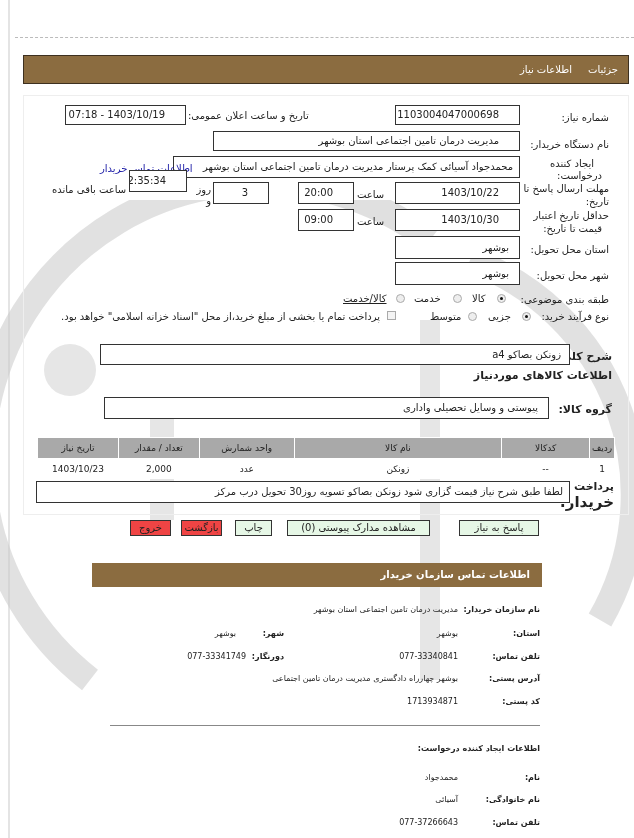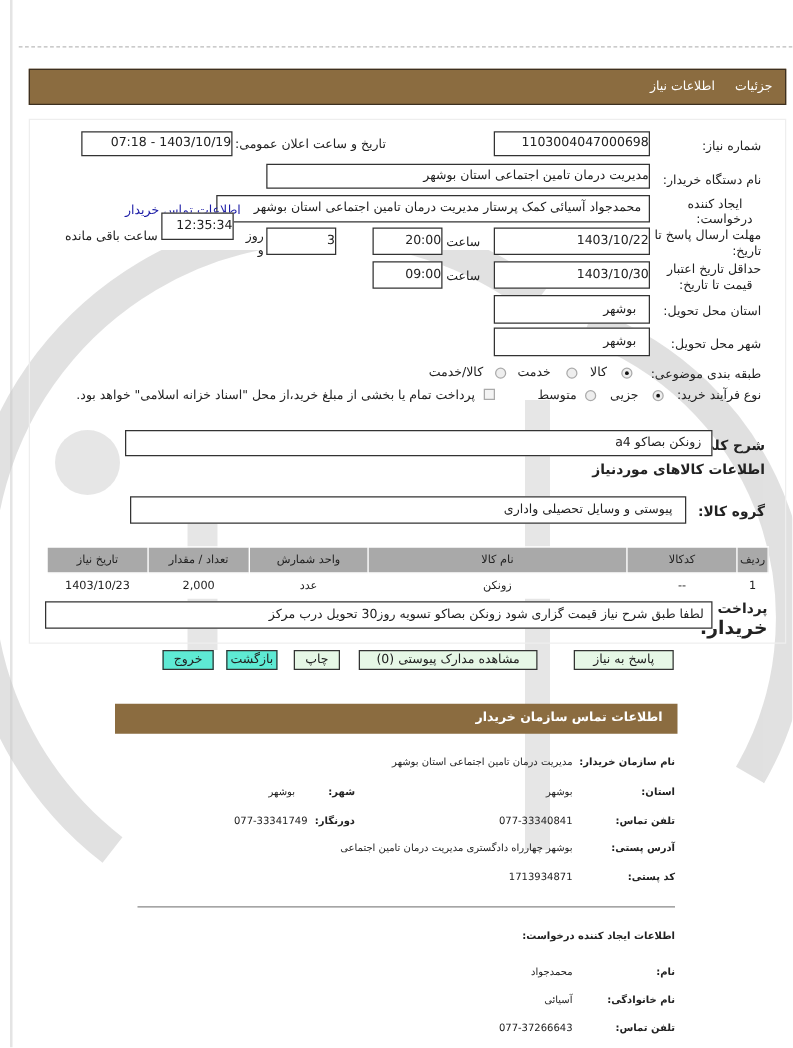--- a/index.html
+++ b/index.html
@@ -4,32 +4,32 @@
 <style>
   html, body { margin:0; padding:0; }
   body { width:634px; height:838px; background:#fff; font-family:"DejaVu Sans", sans-serif; font-size:10px; color:#222; position:relative; overflow:hidden; }
   .abs { position:absolute; }
   .leftline { left:8px; top:0; width:2px; height:838px; background:#e4e4e4; }
   .dotline { left:15px; top:37px; width:619px; border-top:1px dashed #bbb; }
   .topbar { left:23px; top:55px; width:606px; height:29px; background:#8b6c40; border:1px solid #3d3020; box-sizing:border-box; color:#fff; direction:rtl; }
   .topbar span { position:absolute; top:8px; font-size:10px; }
   .panel { left:23px; top:95px; width:606px; height:420px; border:1px solid #eee; box-sizing:border-box; }
   .lbl { font-size:10px; color:#222; direction:rtl; text-align:right; white-space:nowrap; }
-  .box { border:1px solid #333; background:#fff; box-sizing:border-box; font-size:10px; direction:rtl; padding:0 0; white-space:nowrap; overflow:hidden; }
+  .box { border:1px solid #333; background:#fff; box-sizing:border-box; font-size:10px; direction:rtl; padding:0 20px; white-space:nowrap; overflow:hidden; }
   .bold { font-weight:bold; }
   .link { color:#1a1aa6; }
   .radio { width:9px; height:9px; border-radius:50%; border:1px solid #aaa; background:#eee; box-sizing:border-box; }
   .radio.on::after { content:""; position:absolute; left:2px; top:2px; width:3px; height:3px; background:#111; border-radius:50%; }
   .chk { width:9px; height:9px; border:1px solid #aaa; background:#f4f4f4; box-sizing:border-box; }
   table.items { border-collapse:collapse; font-size:9px; direction:rtl; }
   table.items th { background:#a9a9a9; color:#222; font-weight:normal; height:18px; border:1px solid #fff; }
   table.items td { background:#fff; height:18px; text-align:center; }
   .btn { border:1px solid #333; box-sizing:border-box; font-size:10px; text-align:center; line-height:14px; height:16px; }
   .btn.green { background:#e6f7e6; }
-  .btn.pink { background:#5eead4; }
+  .btn.pink { background:#ef4444; }
   .sec2 { left:92px; top:563px; width:450px; height:24px; background:#8b6c40; color:#fff; direction:rtl; font-weight:bold; }
   .sec2 span { position:absolute; right:12px; top:6px; font-size:10px; }
   .sm { font-size:8px; direction:rtl; white-space:nowrap; }
   .hr { left:110px; top:725px; width:430px; border-top:1px solid #888; }
   .watermark { left:0; top:200px; width:634px; height:520px; pointer-events:none; }
 </style>
 </head>
 <body>
 
 <div class="abs leftline"></div>
@@ -87,21 +87,21 @@
 <div class="abs box" style="left:395px; top:236px; width:125px; height:23px; line-height:21px; padding-right:10px;">بوشهر</div>
 <div class="abs lbl" style="right:25px; top:270px;">شهر محل تحویل:</div>
 <div class="abs box" style="left:395px; top:262px; width:125px; height:23px; line-height:21px; padding-right:10px;">بوشهر</div>
 
 <div class="abs lbl" style="right:25px; top:294px;">طبقه بندی موضوعی:</div>
 <div class="abs radio on" style="left:497px; top:294px;"></div>
 <div class="abs lbl" style="left:472px; top:293px;">کالا</div>
 <div class="abs radio" style="left:453px; top:294px;"></div>
 <div class="abs lbl" style="left:414px; top:293px;">خدمت</div>
 <div class="abs radio" style="left:396px; top:294px;"></div>
-<div class="abs lbl" style="left:343px; top:293px;">کالا/خدمت</div>
+<div class="abs lbl" style="left:343px; top:293px;text-decoration:underline;">کالا/خدمت</div>
 
 <div class="abs lbl" style="right:25px; top:311px;">نوع فرآیند خرید:</div>
 <div class="abs radio on" style="left:522px; top:312px;"></div>
 <div class="abs lbl" style="left:488px; top:311px;">جزیی</div>
 <div class="abs radio" style="left:468px; top:312px;"></div>
 <div class="abs lbl" style="left:430px; top:311px;">متوسط</div>
 <div class="abs chk" style="left:387px; top:311px;"></div>
 <div class="abs lbl" style="left:60px; top:311px; width:320px;">پرداخت تمام یا بخشی از مبلغ خرید،از محل "اسناد خزانه اسلامی" خواهد بود.</div>
 
 <div class="abs lbl bold" style="right:22px; top:350px; font-size:11px;">شرح کلی نیاز:</div>

